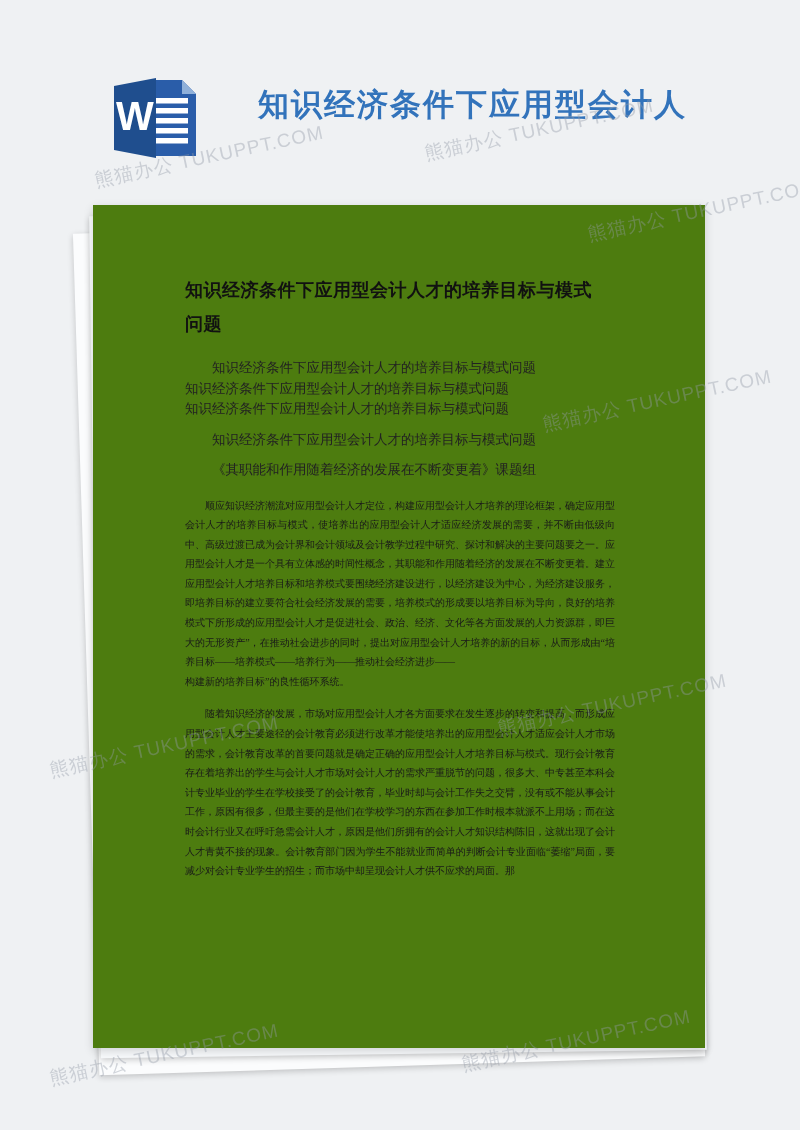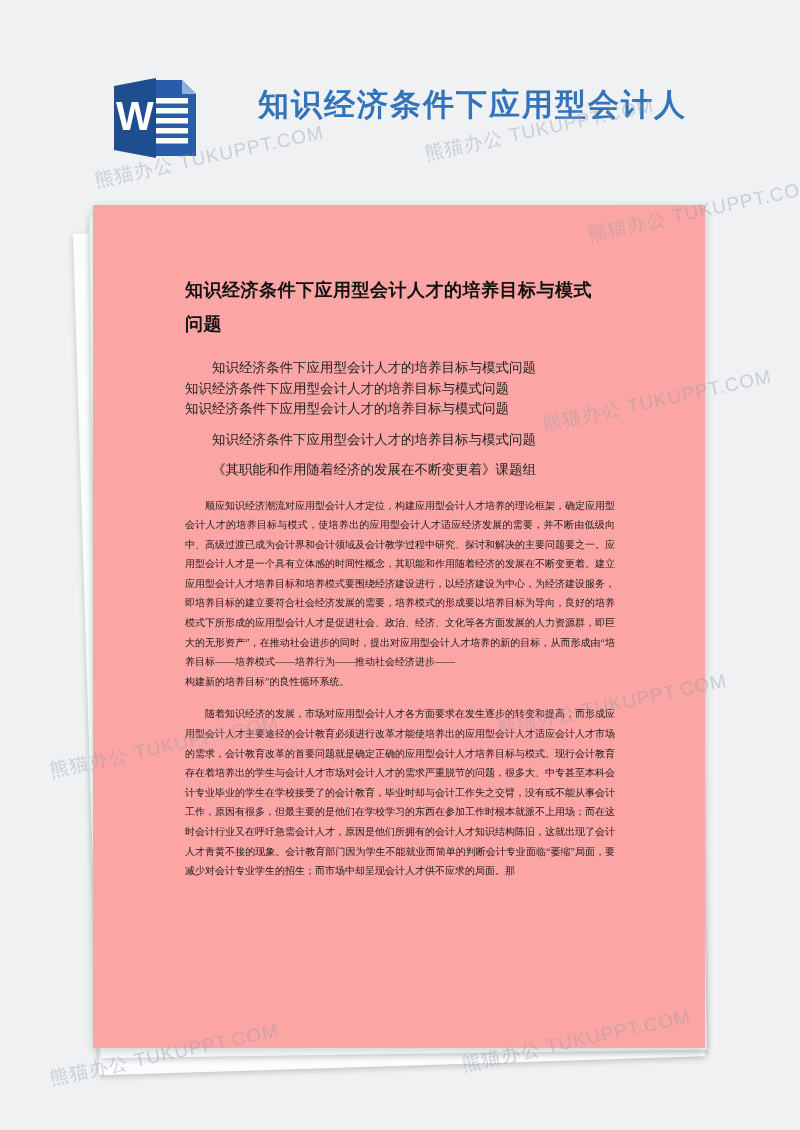--- a/index.html
+++ b/index.html
@@ -24,21 +24,21 @@
   }
   .page-title .underline {
     text-decoration:underline; text-decoration-thickness:2px; text-underline-offset:8px;
   }
   
   .sheet { position:absolute; background:#fbfcfd; box-shadow:0 2px 6px rgba(0,0,0,.20); }
   .sheet.s1 { left:86px; top:224px; width:606px; height:842px; transform:rotate(-1.8deg); }
   .sheet.s2 { left:95px; top:212px; width:606px; height:842px; transform:rotate(-0.8deg); background:#f8fafc; }
   .paper {
     position:absolute; left:93px; top:205px; width:612px; height:843px;
-    background:#fca5a5; box-shadow:0 3px 9px rgba(0,0,0,.16);
+    background:#4d7c0f; box-shadow:0 3px 9px rgba(0,0,0,.16);
   }
   .paper-inner { padding:68px 90px 0 92px; color:#1b1b1b; }
   .doc-title {
     width:424px; font-size:18px; font-weight:bold; line-height:34px;
     letter-spacing:.5px; color:#111111;
     font-family:"Liberation Sans","DejaVu Sans",sans-serif;
   }
   .center-block {
     margin-top:17px; font-size:13.5px; line-height:20.5px; color:#222222;
     font-family:"Liberation Serif","DejaVu Serif",serif;

